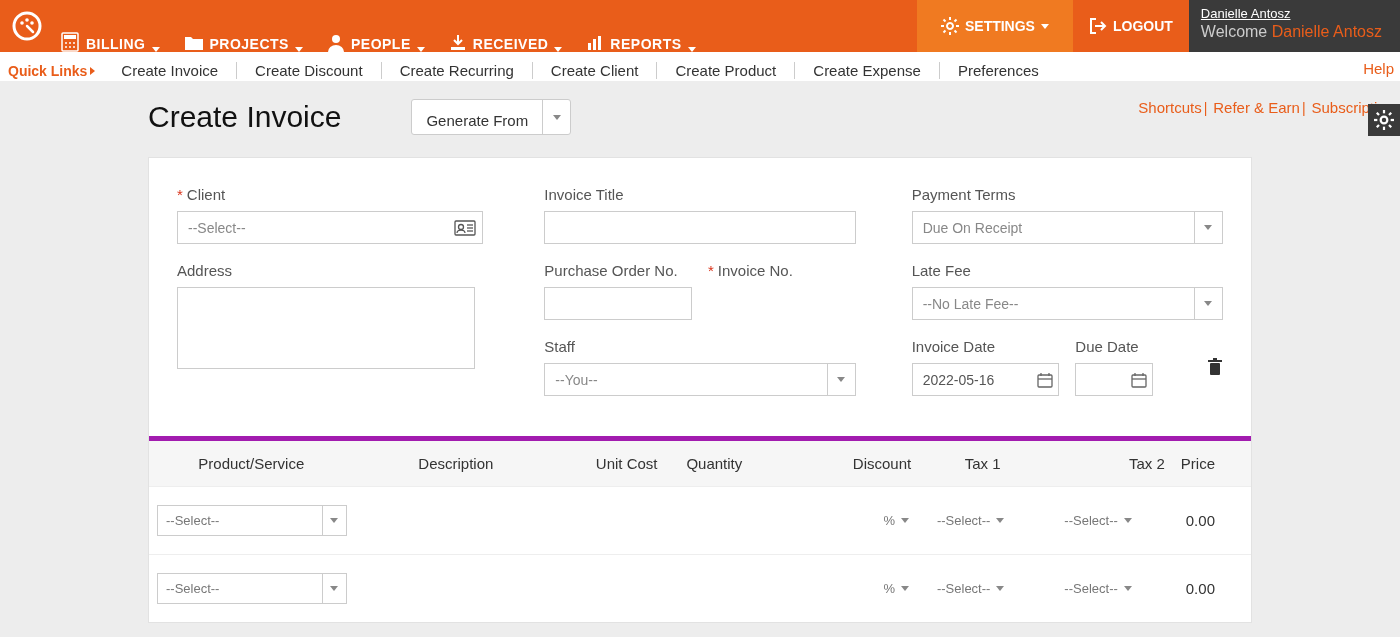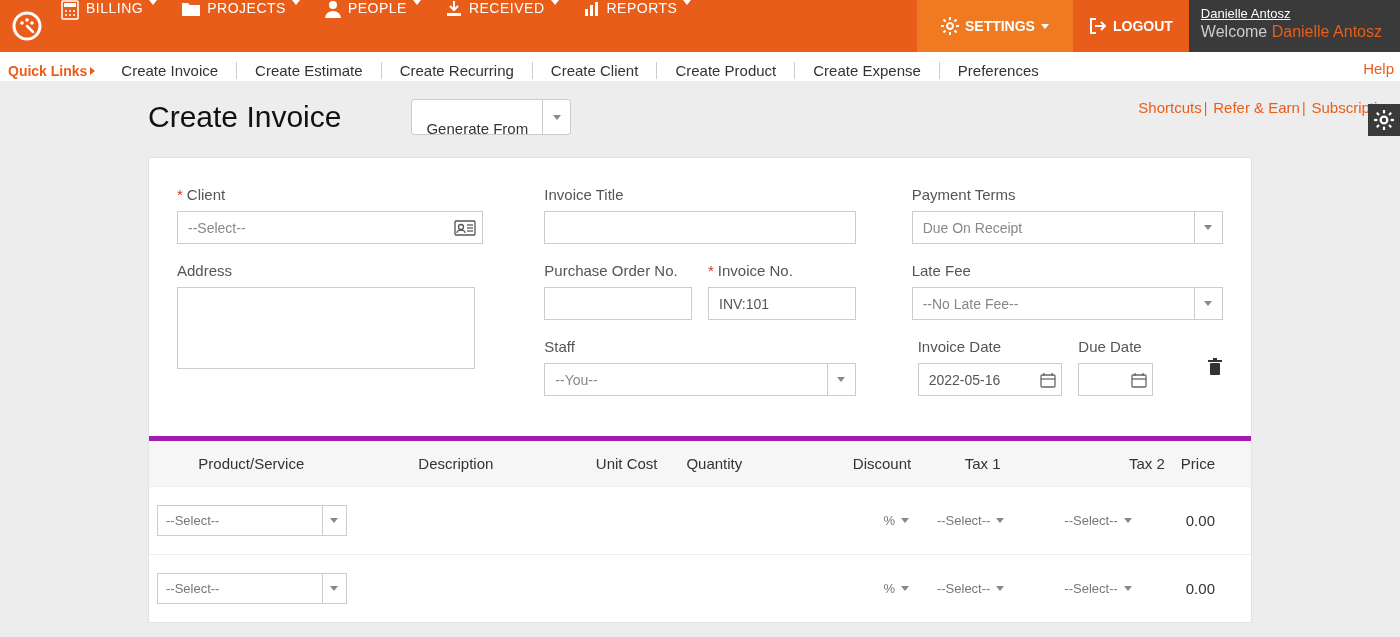--- a/index.html
+++ b/index.html
@@ -3,21 +3,21 @@
 <meta charset="utf-8">
 <style>
 * { box-sizing: border-box; margin: 0; padding: 0; }
 body { font-family: Arial, Helvetica, sans-serif; font-size: 14px; color: #333; background: #ededed; }
 
 
 .topnav { display: flex; align-items: stretch; height: 52px; background: #e95d1a; color: #fff; }
 .topnav-left { display: flex; align-items: center; flex: 1; padding-left: 8px; }
 .topnav-right { display: flex; align-items: center; }
 .logo { width: 34px; height: 34px; margin: 0 4px 0 2px; display:flex; align-items:center; justify-content:center;}
-.nav-item { display: flex; align-items: flex-start; padding: 0 12px; height: 52px; cursor: pointer; font-weight: 400; letter-spacing: .5px; font-size: 14px; }
+.nav-item { display: flex; align-items: flex-end; padding: 0 12px; height: 52px; cursor: pointer; font-weight: 700; letter-spacing: .5px; font-size: 14px; }
 .nav-item .icon { margin-right: 6px; display:flex; align-items:center;}
 .nav-item .caret { margin-left: 6px; }
 .settings-block { background:#f07a21; height:52px; display:flex; align-items:center; padding:0 24px; cursor:pointer; font-weight:600;}
 .settings-block .icon { margin-right:6px;}
 .logout-block { height:52px; display:flex; align-items:center; padding:0 16px; cursor:pointer; font-weight:600;}
 .logout-block .icon { margin-right:6px;}
 .userinfo { background:#3a3a3a; height:52px; padding:6px 18px 0 12px; min-width:200px; font-size:13px;}
 .userinfo .uname { color:#fff; text-decoration:underline; display:block; margin-bottom:2px;}
 .userinfo .welc { color:#ccc; font-size:16px;}
 .userinfo .welc .orange { color:#e95d1a;}
@@ -34,21 +34,21 @@
 .help-right .row2 { margin-top:22px;}
 .help-right .row2 span { margin:0 4px; color:#e95d1a;}
 .help-right .row2 .sep { color:#e95d1a; margin:0 2px;}
 .gear-tab { position:absolute; right:0; top:52px; width:32px; height:32px; background:#3a3a3a; display:flex; align-items:center; justify-content:center; cursor:pointer;}
 
 
 .page { padding: 14px 0 0 0;}
 .title-row { display:flex; align-items:center; gap:70px; margin: 4px 0 22px 148px;}
 .page-title { color:#111; font-size:30px; font-weight:400;}
 .genfrom { display:flex; border:1px solid #ccc; border-radius:3px; background:#fff; height:36px; overflow:hidden;}
-.genfrom .lbl { padding:20px 14px; font-size:15px; color:#333;}
+.genfrom .lbl { padding:12px 14px; font-size:15px; color:#333;}
 .genfrom .dd { width:28px; border-left:1px solid #ccc; display:flex; align-items:center; justify-content:center; cursor:pointer;}
 
 .card { background:#fff; margin:0 148px; border:1px solid #e2e2e2; }
 .card-inner { padding:28px 28px 22px 28px; display:flex; gap:56px;}
 .col { flex:1; }
 
 .fld-label { color:#555; font-size:15px; margin-bottom:8px; display:flex; gap:4px;}
 .fld-label .req { color:#d9331a;}
 .input { border:1px solid #ccc; height:33px; padding:0 10px; font-size:14px; background:#fff; color:#555;}
 .textarea { border:1px solid #ccc; width:298px; height:82px; background:#fff;}
@@ -198,21 +198,21 @@
   </div>
 </div>
 
 <div class="quickbar">
   <div class="quickbar-row1">
     <span class="ql-label">
       <span>Quick Links</span>
       <span class="caret-r caret-right-sm"></span>
     </span>
     <span class="ql-link">Create Invoice</span>
-    <span class="ql-link">Create Estimate</span>
+    <span class="ql-link">Create Discount</span>
     <span class="ql-link">Create Recurring</span>
     <span class="ql-link">Create Client</span>
     <span class="ql-link">Create Product</span>
     <span class="ql-link">Create Expense</span>
     <span class="ql-link">Preferences</span>
   </div>
   <div class="help-right">
     <a>Help</a>
     <div class="row2">
       <a>Shortcuts</a><span class="sep">|</span>
@@ -286,21 +286,20 @@
         <div class="fldgroup row2cols">
           <div>
             <div class="fld-label">Purchase Order No.</div>
             <input class="input" style="width: 100%;">
           </div>
           <div>
             <div class="fld-label">
                 <span class="req">*</span>
                 <span>Invoice No.</span>
               </div>
-            <input class="input" style="width: 100%;" value="INV:101">
           </div>
         </div>
         <div class="fldgroup">
           <div class="fld-label">Staff</div>
           <div class="select-like wide">
             <span class="ph">--You--</span>
             <span class="dd-btn">
                 <span class="caret-down-sm"></span>
               </span>
           </div>
@@ -320,21 +319,21 @@
         <div class="fldgroup">
           <div class="fld-label">Late Fee</div>
           <div class="select-like wide">
             <span class="ph">--No Late Fee--</span>
             <span class="dd-btn">
                 <span class="caret-down-sm"></span>
               </span>
           </div>
         </div>
         <div class="fldgroup">
-          <div class="row2cols" style="align-items:flex-start;margin-left:6px;">
+          <div class="row2cols" style="align-items:flex-start;">
             <div>
               <div class="fld-label">Invoice Date</div>
               <div class="date-wrap">
                 <input class="input" style="width: 100%;" value="2022-05-16">
                 <span class="cal-icon">
                     <svg width="16" height="16" viewBox="0 0 16 16" fill="none" stroke="#666" stroke-width="1.3">
                       <rect x="1" y="3" width="14" height="12" rx="1"></rect>
                       <line x1="1" y1="7" x2="15" y2="7"></line>
                       <line x1="4" y1="1" x2="4" y2="4"></line>
                       <line x1="12" y1="1" x2="12" y2="4"></line>

